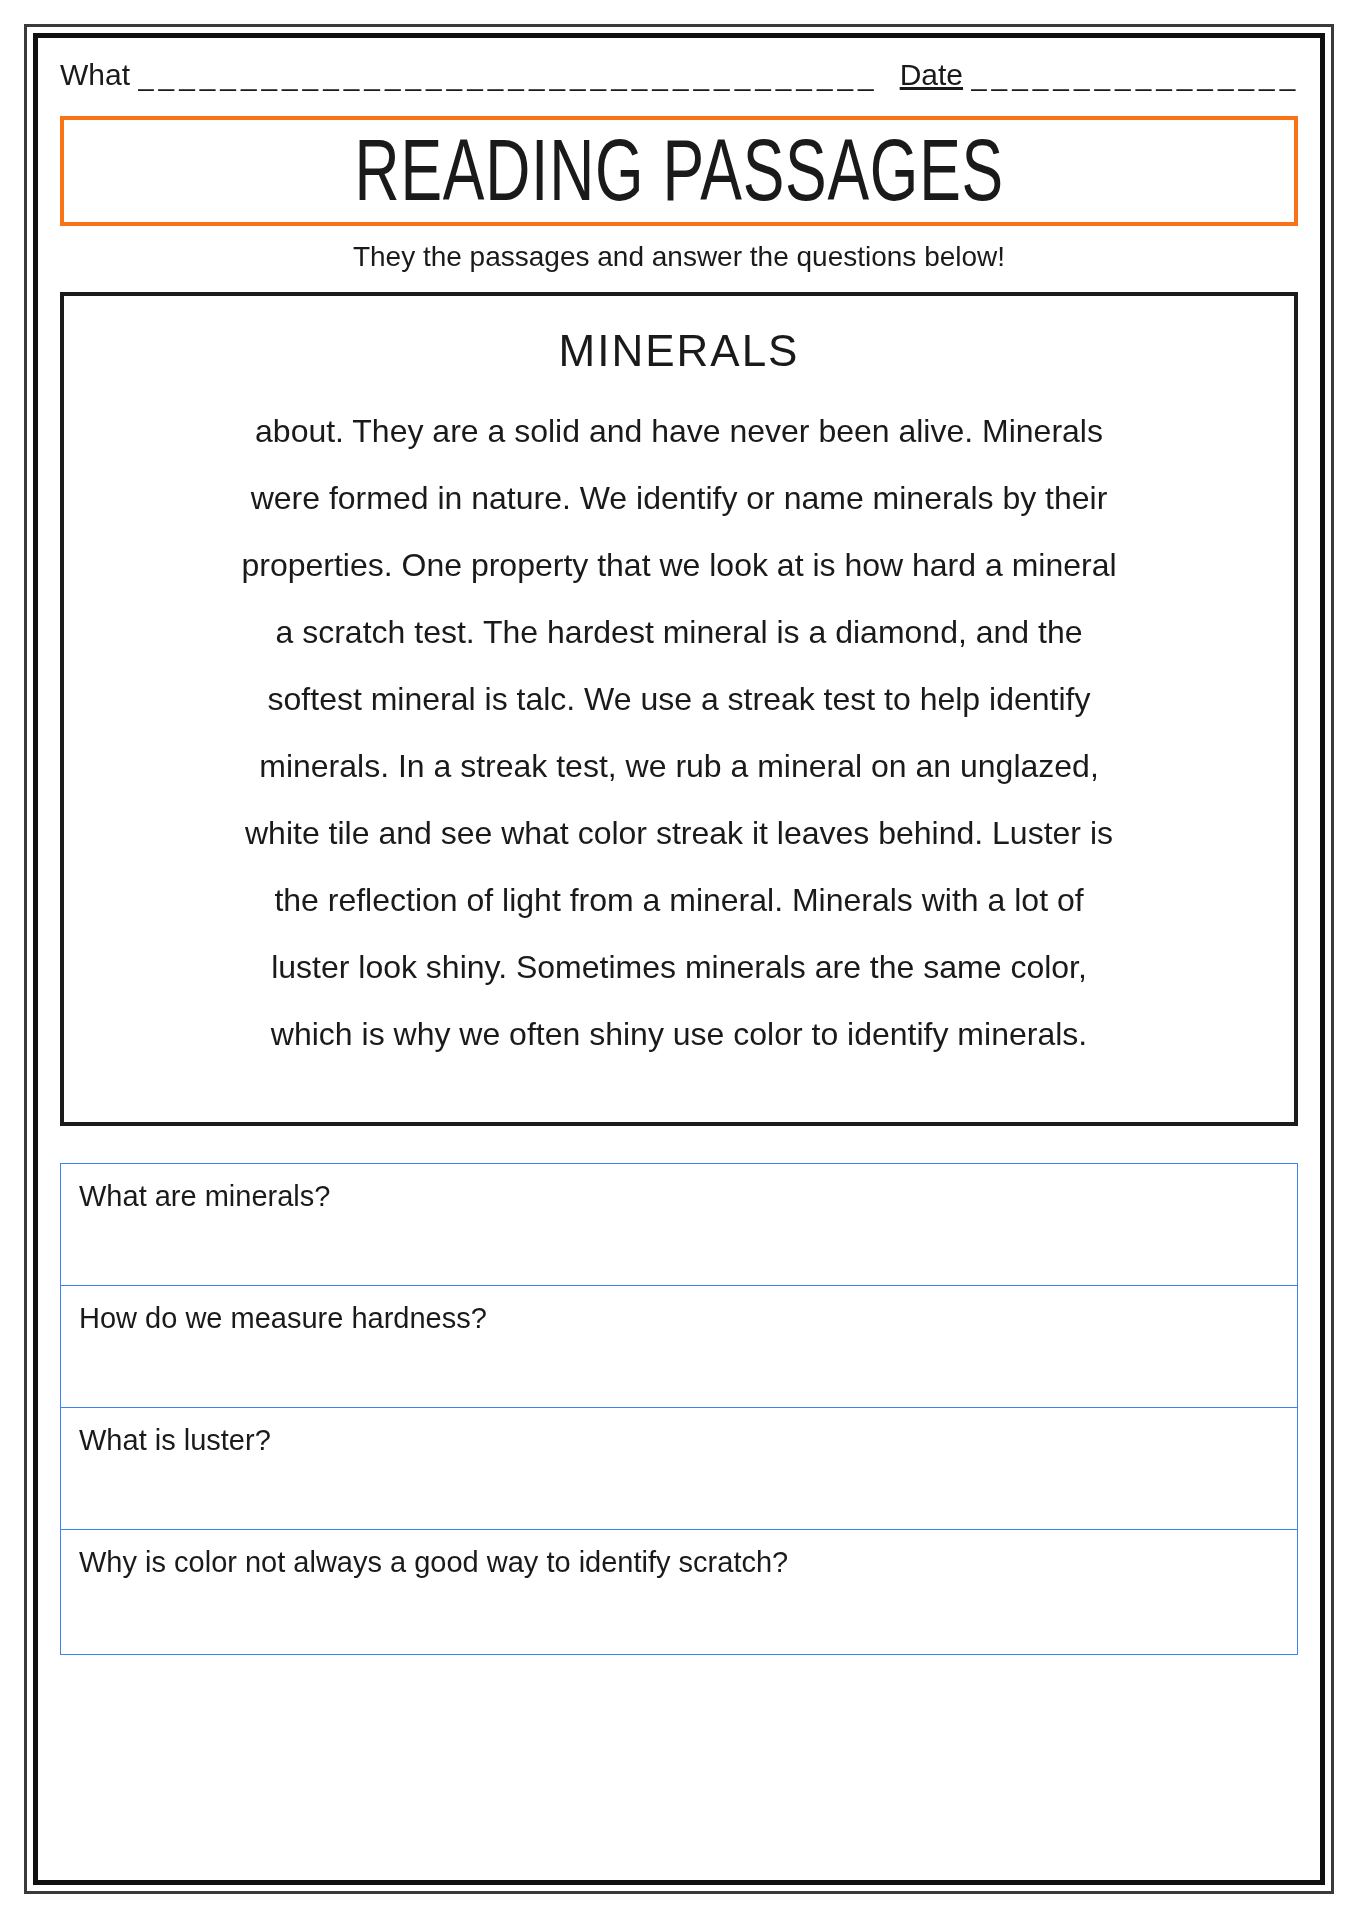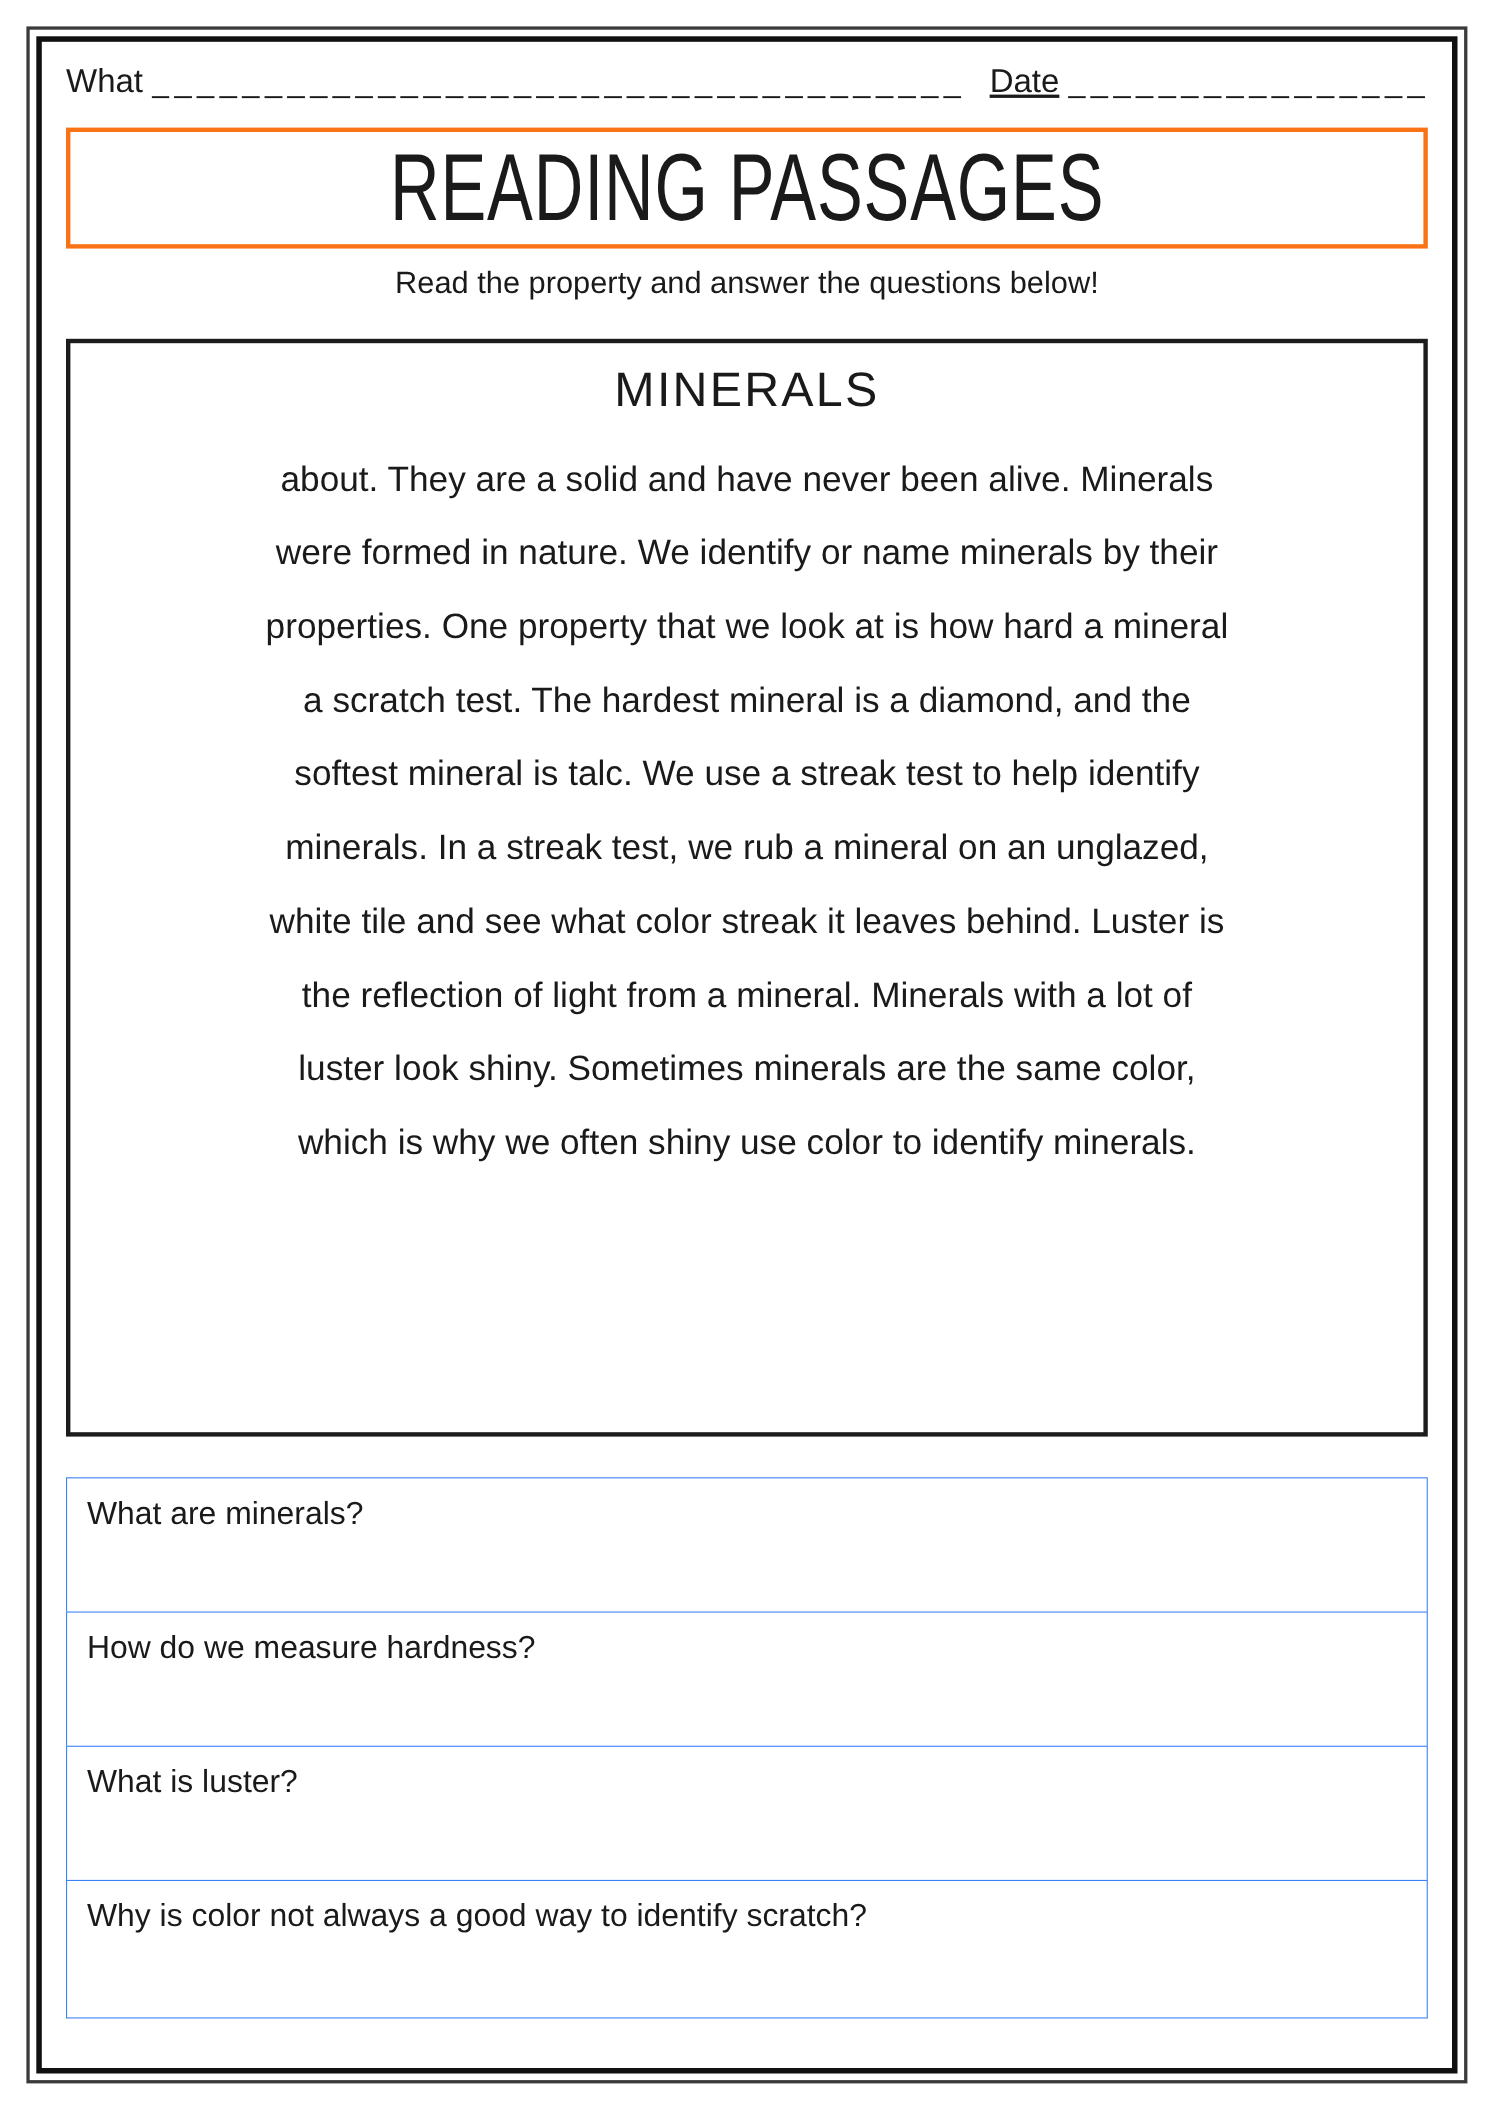--- a/index.html
+++ b/index.html
@@ -61,24 +61,24 @@
     white-space: nowrap;
   }
   
   .subtitle {
     margin-top: 15px;
     text-align: center;
     font-size: 28px;
   }
   
   .passage-box {
-    margin-top: 35px;
-    height: 998px;
+    margin-top: 19px;
+    height: 834px;
     border: 4px solid #1c1c1c;
-    padding-top: 18px;
+    padding-top: 30px;
     overflow: hidden;
   }
   .passage-title {
     text-align: center;
     font-size: 44px;
     letter-spacing: 2px;
   }
   .passage-lines { margin-top: 22px; }
   .passage-line {
     text-align: center;
@@ -112,21 +112,21 @@
     <span class="label">What</span>
     <span class="blank name-blank">____________________________________</span>
     <span class="label date-label">Date</span>
     <span class="blank">________________</span>
   </div>
 
   <div class="title-box">
     <div class="title-text">READING PASSAGES</div>
   </div>
 
-  <div class="subtitle">Read the property and answer the questions below!</div>
+  <div class="subtitle">They the passages and answer the questions below!</div>
 
   <div class="passage-box">
     <div class="passage-title">MINERALS</div>
     <div class="passage-lines">
 
 
         <div class="passage-line">about. They are a solid and have never been alive. Minerals</div>
 
         <div class="passage-line">were formed in nature. We identify or name minerals by their</div>
 

